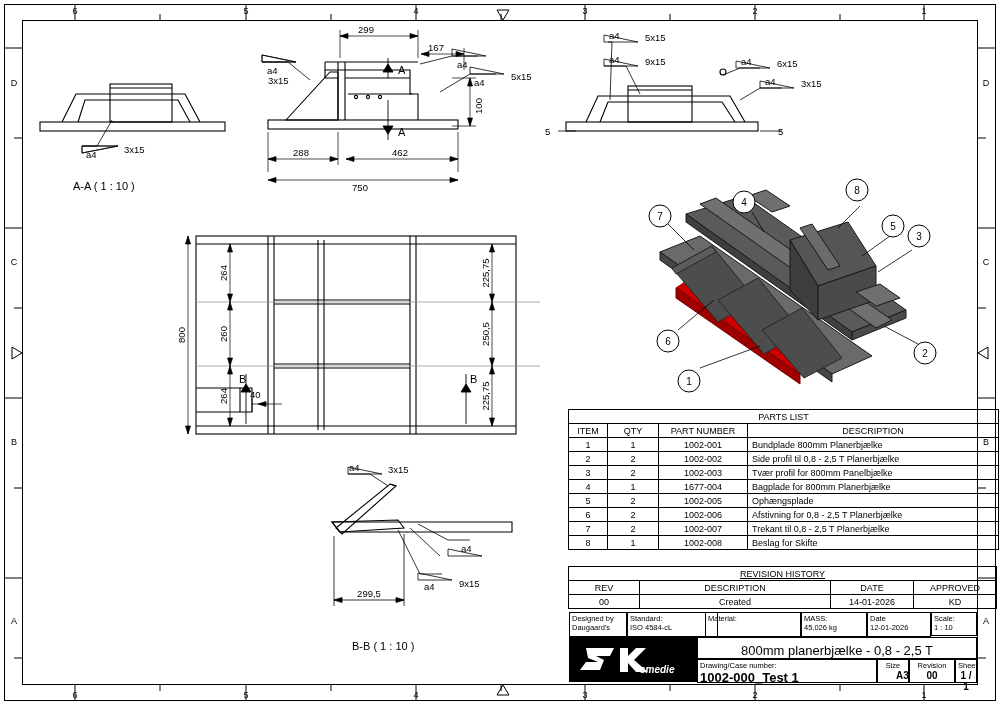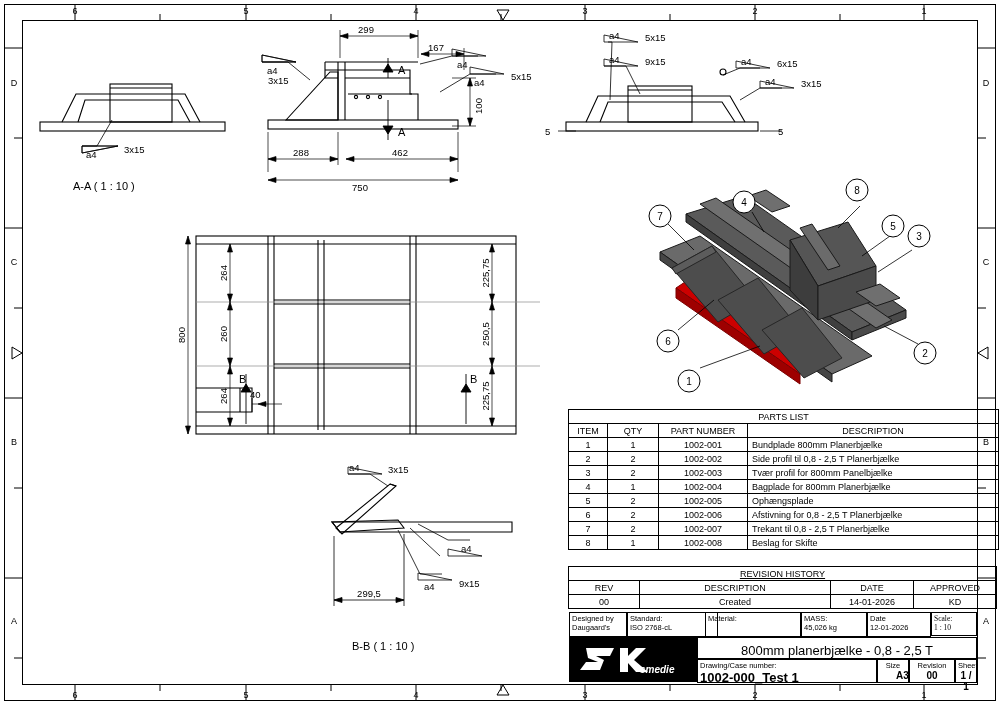--- a/index.html
+++ b/index.html
@@ -491,21 +491,21 @@
       </tr>
       <tr>
         <td>3</td>
         <td>2</td>
         <td>1002-003</td>
         <td class="ldesc">Tvær profil for 800mm Panelbjælke</td>
       </tr>
       <tr>
         <td>4</td>
         <td>1</td>
-        <td>1002-004</td>
+        <td>1677-004</td>
         <td class="ldesc">Bagplade for 800mm Planerbjælke</td>
       </tr>
       <tr>
         <td>5</td>
         <td>2</td>
         <td>1002-005</td>
         <td class="ldesc">Ophængsplade</td>
       </tr>
       <tr>
         <td>6</td>
@@ -552,35 +552,35 @@
   </div>
 
   <div class="titleblk">
 
     <div class="tb-cell" style="left:1px;  top:47px; width:58px; height:25px;">
       <span>Designed by</span><br>
       <span>Daugaard's</span>
     </div>
     <div class="tb-cell" style="left:59px; top:47px; width:91px; height:25px;">
       <span>Standard:</span><br>
-      <span>ISO 2768-cL</span>
+      <span>ISO 4584-cL</span>
     </div>
     <div class="tb-cell" style="left:137px; top:47px; width:96px; height:25px;">
       <span>Material:</span><br>
       <span></span>
     </div>
     <div class="tb-cell" style="left:233px; top:47px; width:66px; height:25px;">
       <span>MASS:</span><br>
       <span>45,026 kg</span>
     </div>
     <div class="tb-cell" style="left:299px; top:47px; width:64px; height:25px;">
       <span>Date</span><br>
       <span>12-01-2026</span>
     </div>
-    <div class="tb-cell" style="left:363px; top:47px; width:46px; height:24px;font-family:Liberation Serif, serif;">
+    <div class="tb-cell" style="left:363px; top:47px; width:46px; height:24px;">
       <span>Scale:</span><br>
       <span>1 : 10</span>
     </div>
 
     <div class="tb-cell c" style="left:129px; top:72px; width:280px; height:22px; padding-top:5px;">
       <span class="big">800mm planerbjælke - 0,8 - 2,5 T</span>
     </div>
 
     <div class="tb-cell" style="left:129px; top:94px; width:180px; height:24px;">
       <span>Drawing/Case number:</span><br>

